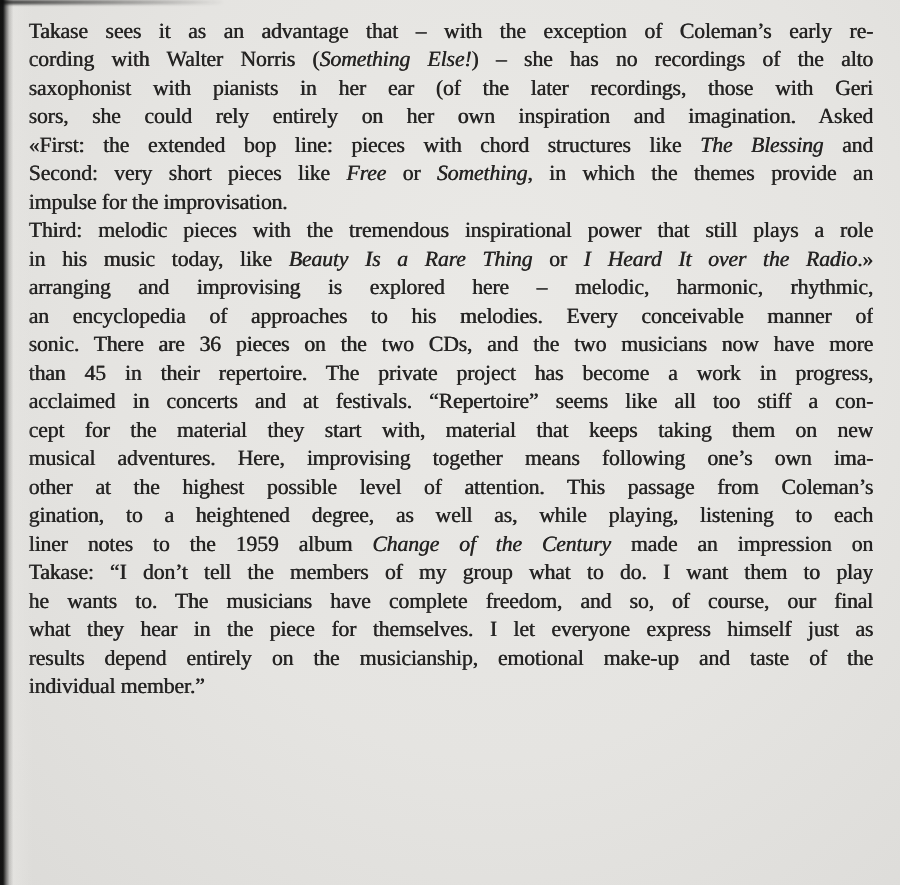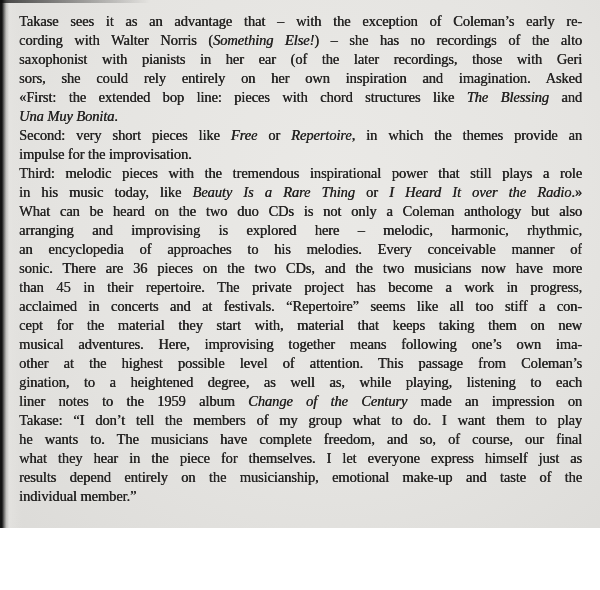--- a/index.html
+++ b/index.html
@@ -3,21 +3,21 @@
 <meta charset="utf-8">
 <style>
   html, body { margin: 0; padding: 0; }
   body {
     width: 600px; height: 590px;
     font-family: "Liberation Serif", "DejaVu Serif", serif;
     overflow: hidden;
   }
   .page {
     position: relative;
-    width: 600px; height: 528px;
+    width: 600px; height: 590px;
     background: radial-gradient(ellipse at 55% 35%, #eae9e6 0%, #e5e4e1 55%, #dcdbd8 100%);
     overflow: hidden;
   }
   
   .scan-edge-left {
     position: absolute; left: 0; top: 0; width: 9px; height: 100%;
     background: linear-gradient(to right,
       #121212 0px, #151515 2px,
       rgba(20,20,20,0.55) 4px,
       rgba(20,20,20,0.18) 6px,
@@ -70,26 +70,24 @@
 <div class="page">
   <div class="scan-edge-left"></div>
   <div class="scan-edge-top"></div>
   <div class="gutter-fade"></div>
   <div class="text-block">
       <div class="line"><span>Takase sees it as an advantage that – with the exception of Coleman’s early re-</span></div>
       <div class="line"><span>cording with Walter Norris (</span><em>Something Else!</em><span>) – she has no recordings of the alto</span></div>
       <div class="line"><span>saxophonist with pianists in her ear (of the later recordings, those with Geri</span></div>
       <div class="line"><span>sors, she could rely entirely on her own inspiration and imagination. Asked</span></div>
       <div class="line"><span>«First: the extended bop line: pieces with chord structures like </span><em>The Blessing</em><span> and</span></div>
-      <div class="line no-fill"><em>Una Muy Bonita</em><span>.</span></div>
-      <div class="line"><span>Second: very short pieces like </span><em>Free</em><span> or </span><em>Repertoire</em><span>, in which the themes provide an</span></div>
+      <div class="line"><span>Second: very short pieces like </span><em>Free</em><span> or </span><em>Something</em><span>, in which the themes provide an</span></div>
       <div class="line no-fill"><span>impulse for the improvisation.</span></div>
       <div class="line"><span>Third: melodic pieces with the tremendous inspirational power that still plays a role</span></div>
       <div class="line"><span>in his music today, like </span><em>Beauty Is a Rare Thing</em><span> or </span><em>I Heard It over the Radio</em><span>.»</span></div>
-      <div class="line"><span>What can be heard on the two duo CDs is not only a Coleman anthology but also</span></div>
       <div class="line"><span>arranging and improvising is explored here – melodic, harmonic, rhythmic,</span></div>
       <div class="line"><span>an encyclopedia of approaches to his melodies. Every conceivable manner of</span></div>
       <div class="line"><span>sonic. There are 36 pieces on the two CDs, and the two musicians now have more</span></div>
       <div class="line"><span>than 45 in their repertoire. The private project has become a work in progress,</span></div>
       <div class="line"><span>acclaimed in concerts and at festivals. “Repertoire” seems like all too stiff a con-</span></div>
       <div class="line"><span>cept for the material they start with, material that keeps taking them on new</span></div>
       <div class="line"><span>musical adventures. Here, improvising together means following one’s own ima-</span></div>
       <div class="line"><span>other at the highest possible level of attention. This passage from Coleman’s</span></div>
       <div class="line"><span>gination, to a heightened degree, as well as, while playing, listening to each</span></div>
       <div class="line"><span>liner notes to the 1959 album </span><em>Change of the Century</em><span> made an impression on</span></div>

